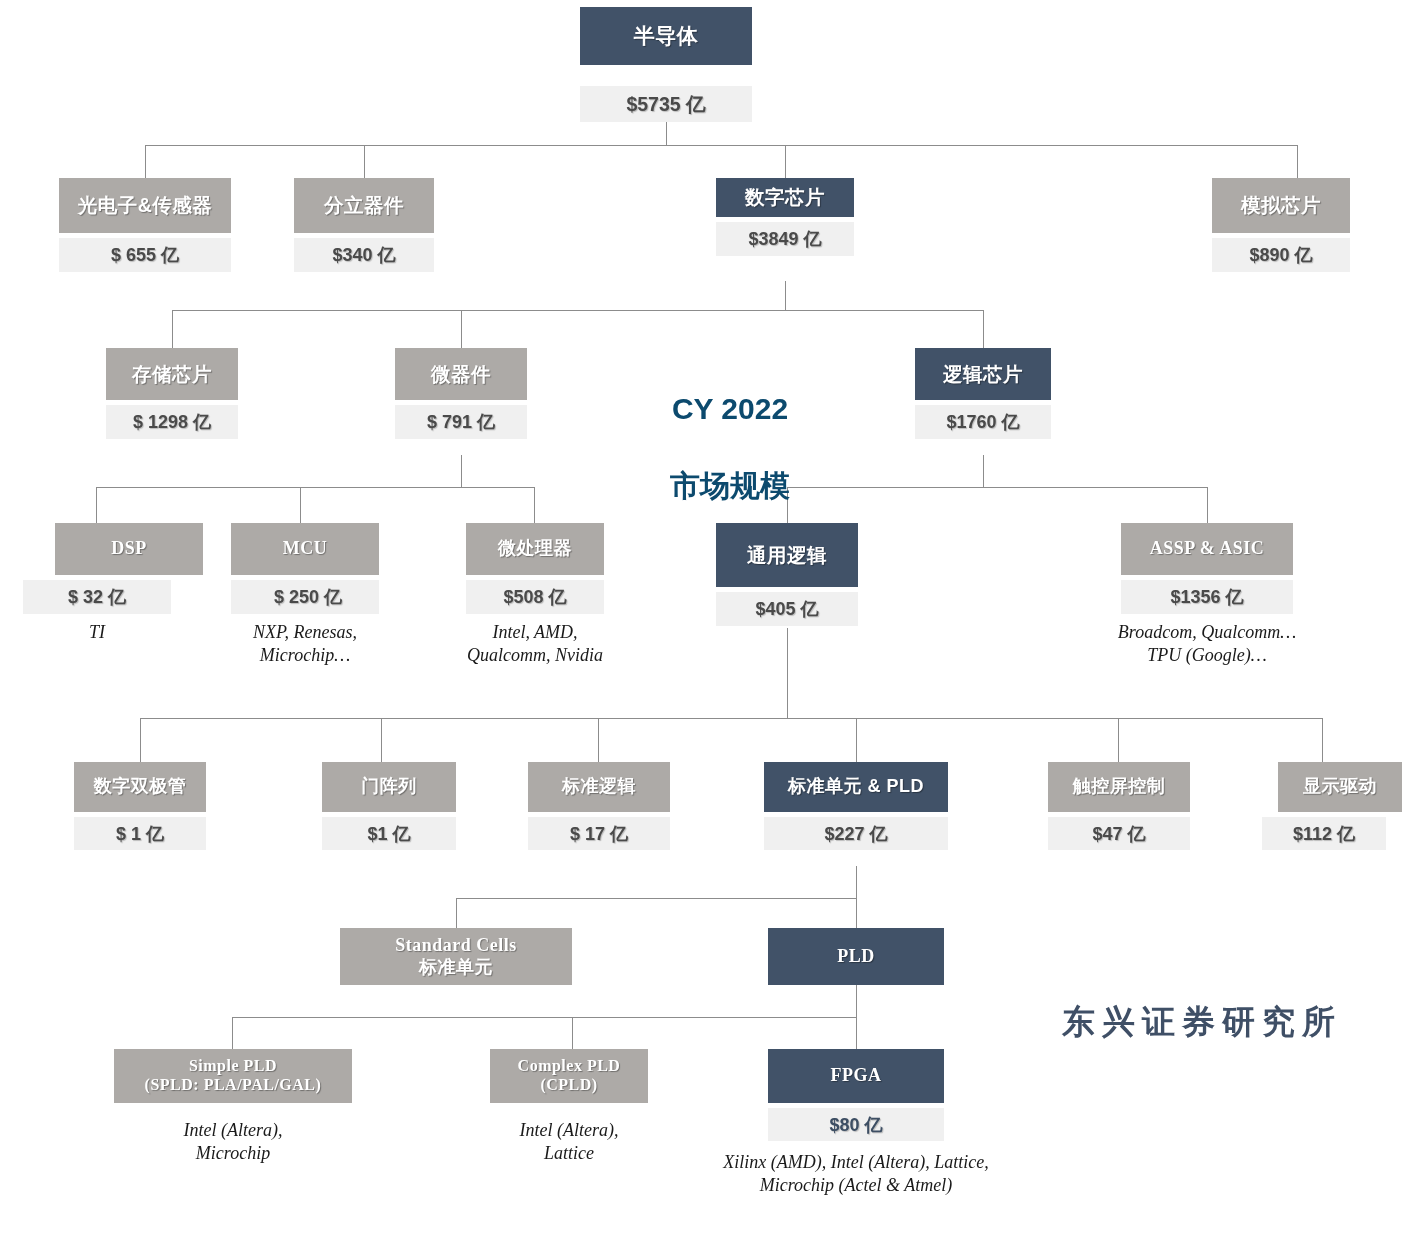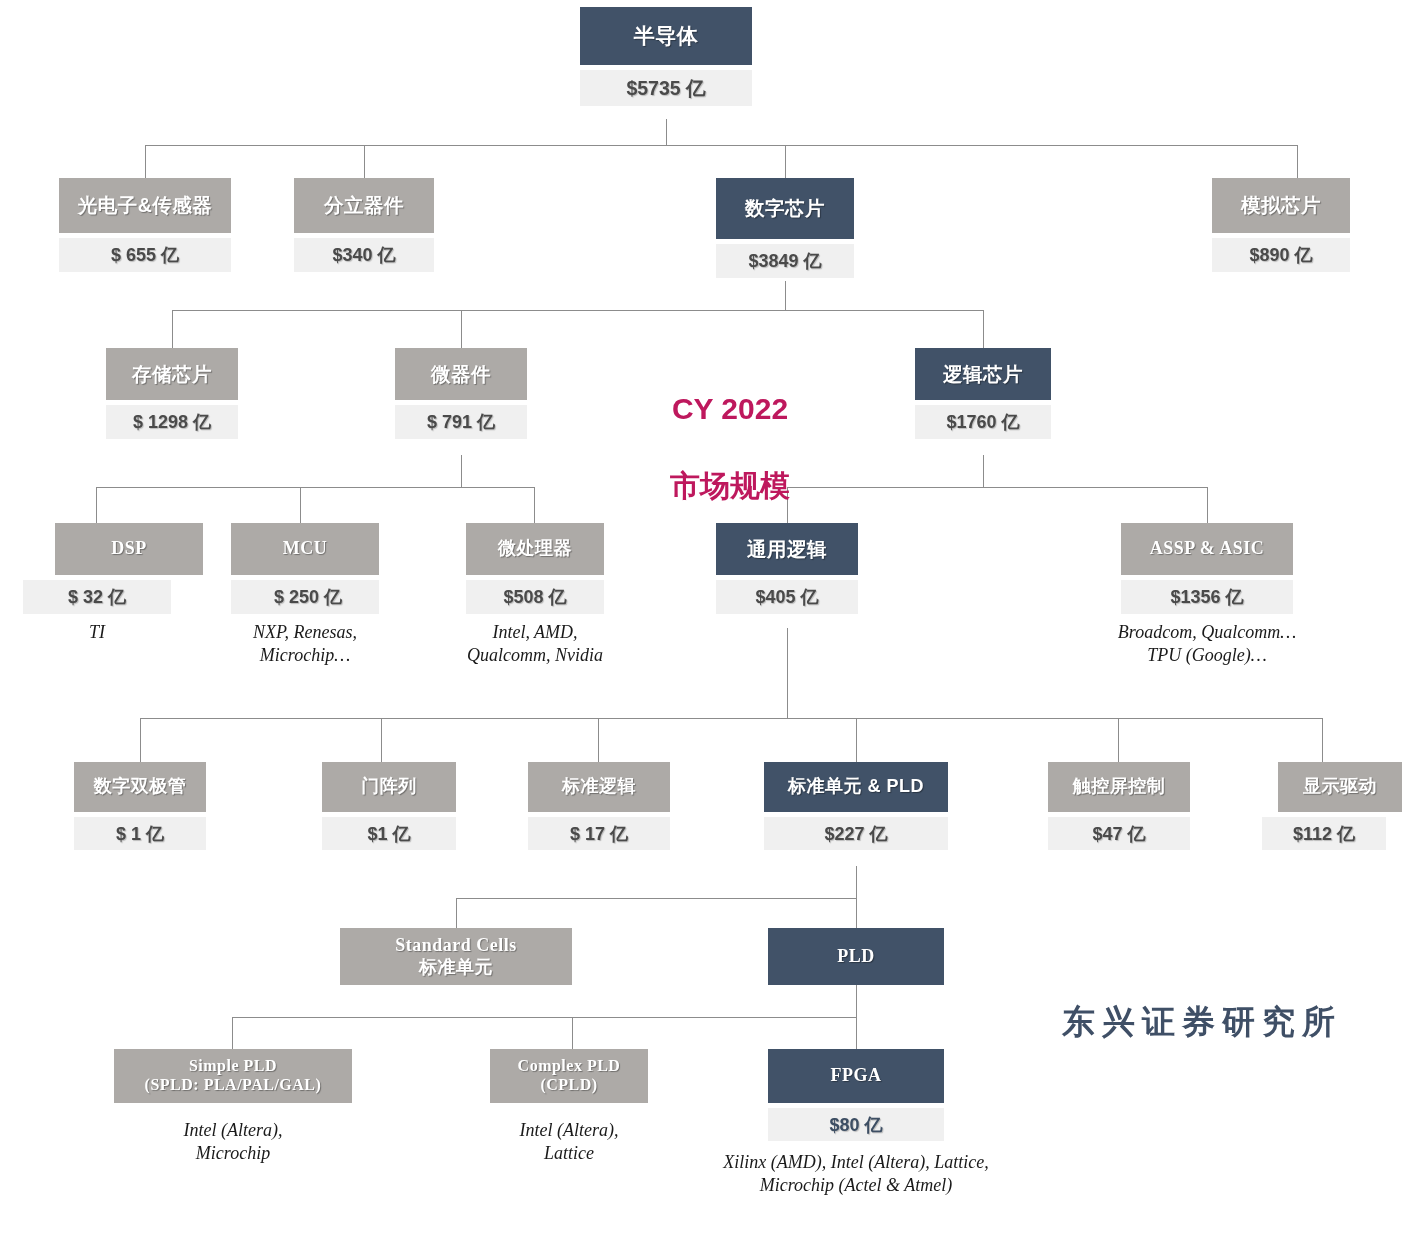--- a/index.html
+++ b/index.html
@@ -77,21 +77,21 @@
   .t-16 { font-size: 16px; }
 
   .serif-title {
     font-family: "Liberation Serif", "DejaVu Serif", serif;
   }
 
   
   #headline {
     position: absolute;
     text-align: center;
-    color: #be185d;
+    color: #0c4a6e;
     font-weight: bold;
     line-height: 1.28;
     white-space: pre-line;
   }
   #watermark {
     position: absolute;
     color: #3f4f66;
     font-weight: bold;
     letter-spacing: 7px;
     white-space: nowrap;
@@ -143,35 +143,35 @@
   <div class="conn v" style="left:856px; top:898px; height:30px;"></div>
 
   <div class="conn v" style="left:856px; top:985px; height:32px;"></div>
   <div class="conn h" style="left:232px; top:1017px; width:624px;"></div>
   <div class="conn v" style="left:232px; top:1017px; height:32px;"></div>
   <div class="conn v" style="left:572px; top:1017px; height:32px;"></div>
   <div class="conn v" style="left:856px; top:1017px; height:32px;"></div>
 
   <div class="node" style="left:580px; top:7px; width:172px;">
     <div class="title navy t-22" style="height:58px;">半导体</div>
-    <div class="value t-20" style="height:36px; margin-top:5px;">$5735 亿</div>
+    <div class="value t-20" style="height:36px; margin-top:21px;">$5735 亿</div>
   </div>
 
   <div class="node" style="left:59px; top:178px; width:172px;">
     <div class="title gray t-20" style="height:55px;">光电子&amp;传感器</div>
     <div class="value t-18" style="height:34px; margin-top:5px;">$ 655 亿</div>
   </div>
 
   <div class="node" style="left:294px; top:178px; width:140px;">
     <div class="title gray t-20" style="height:55px;">分立器件</div>
     <div class="value t-18" style="height:34px; margin-top:5px;">$340 亿</div>
   </div>
 
   <div class="node" style="left:716px; top:178px; width:138px;">
-    <div class="title navy t-20" style="height:61px;">数字芯片</div>
+    <div class="title navy t-20" style="height:39px;">数字芯片</div>
     <div class="value t-18" style="height:34px; margin-top:5px;">$3849 亿</div>
   </div>
 
   <div class="node" style="left:1212px; top:178px; width:138px;">
     <div class="title gray t-20" style="height:55px;">模拟芯片</div>
     <div class="value t-18" style="height:34px; margin-top:5px;">$890 亿</div>
   </div>
 
   <div class="node" style="left:106px; top:348px; width:132px;">
     <div class="title gray t-20" style="height:52px;">存储芯片</div>
@@ -207,21 +207,21 @@
   </div>
 
   <div class="node" style="left:466px; top:523px; width:138px;">
     <div class="title gray t-18" style="height:52px;">微处理器</div>
     <div class="value t-18" style="height:34px; margin-top:5px;">$508 亿</div>
     <div class="vendors t-18">Intel, AMD,
 Qualcomm, Nvidia</div>
   </div>
 
   <div class="node" style="left:716px; top:523px; width:142px;">
-    <div class="title navy t-20" style="height:52px;">通用逻辑</div>
+    <div class="title navy t-20" style="height:64px;">通用逻辑</div>
     <div class="value t-18" style="height:34px; margin-top:5px;">$405 亿</div>
   </div>
 
   <div class="node" style="left:1121px; top:523px; width:172px;">
     <div class="title gray t-18 serif-title" style="height:52px;">ASSP &amp; ASIC</div>
     <div class="value t-18" style="height:34px; margin-top:5px;">$1356 亿</div>
     <div class="vendors t-18" style="width:222px; margin-left:-25px;">Broadcom, Qualcomm…
 TPU (Google)…</div>
   </div>
 

